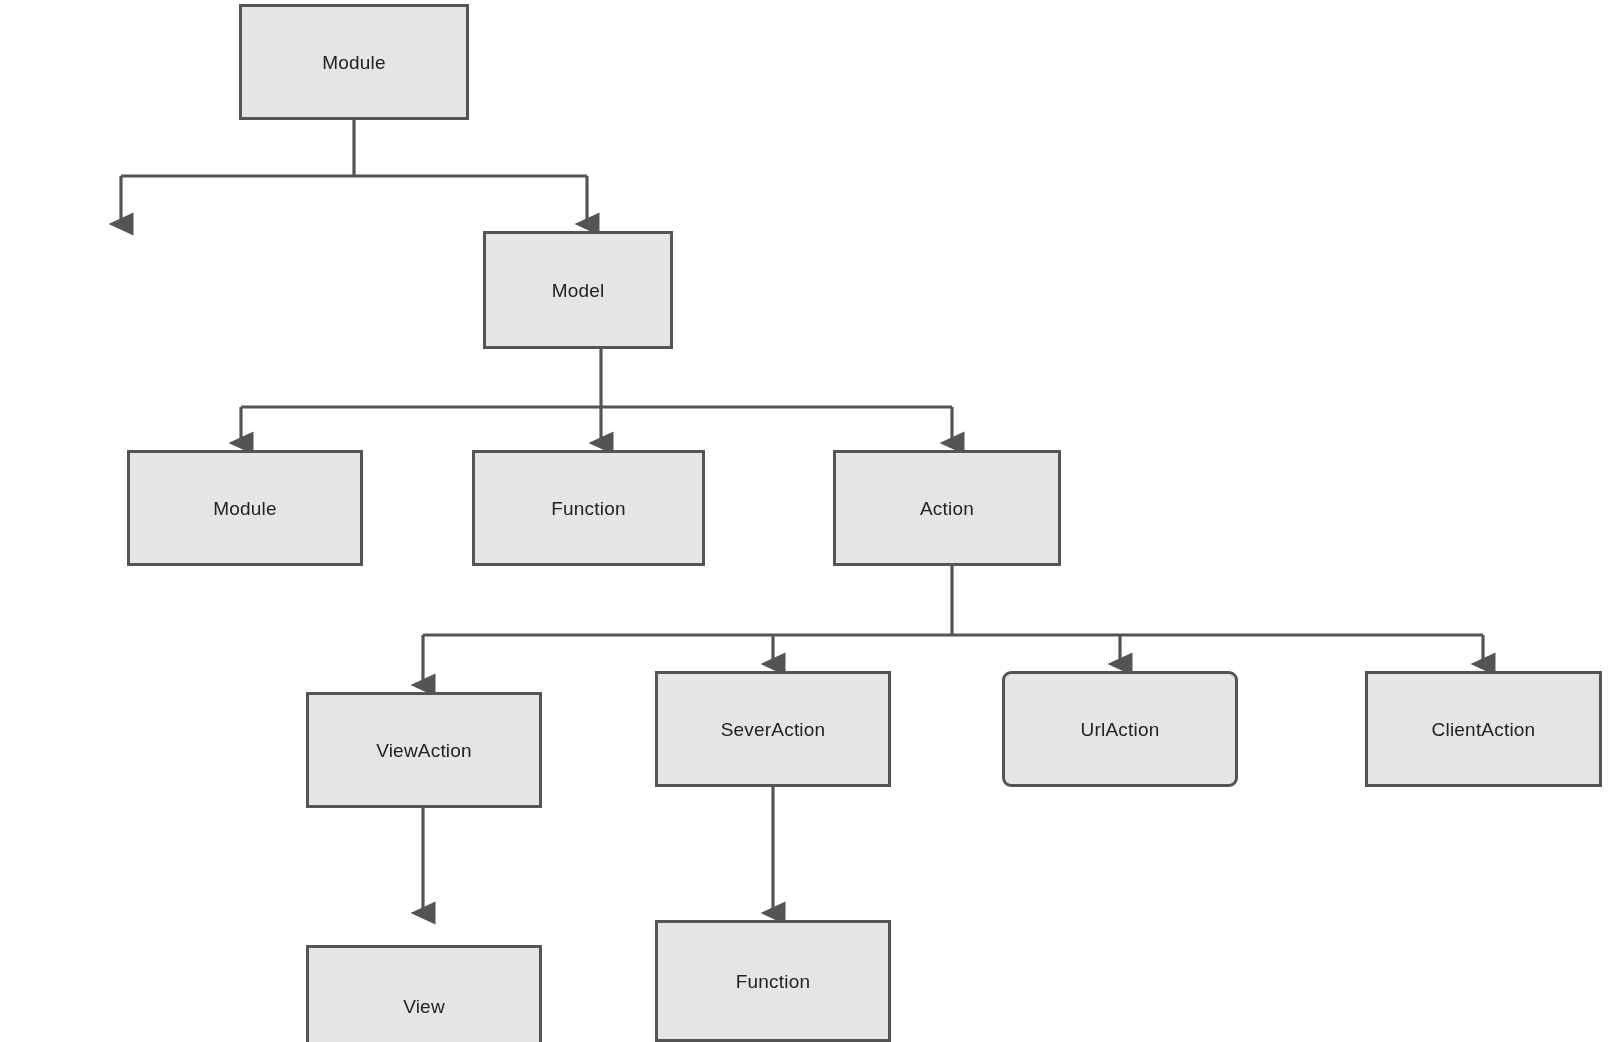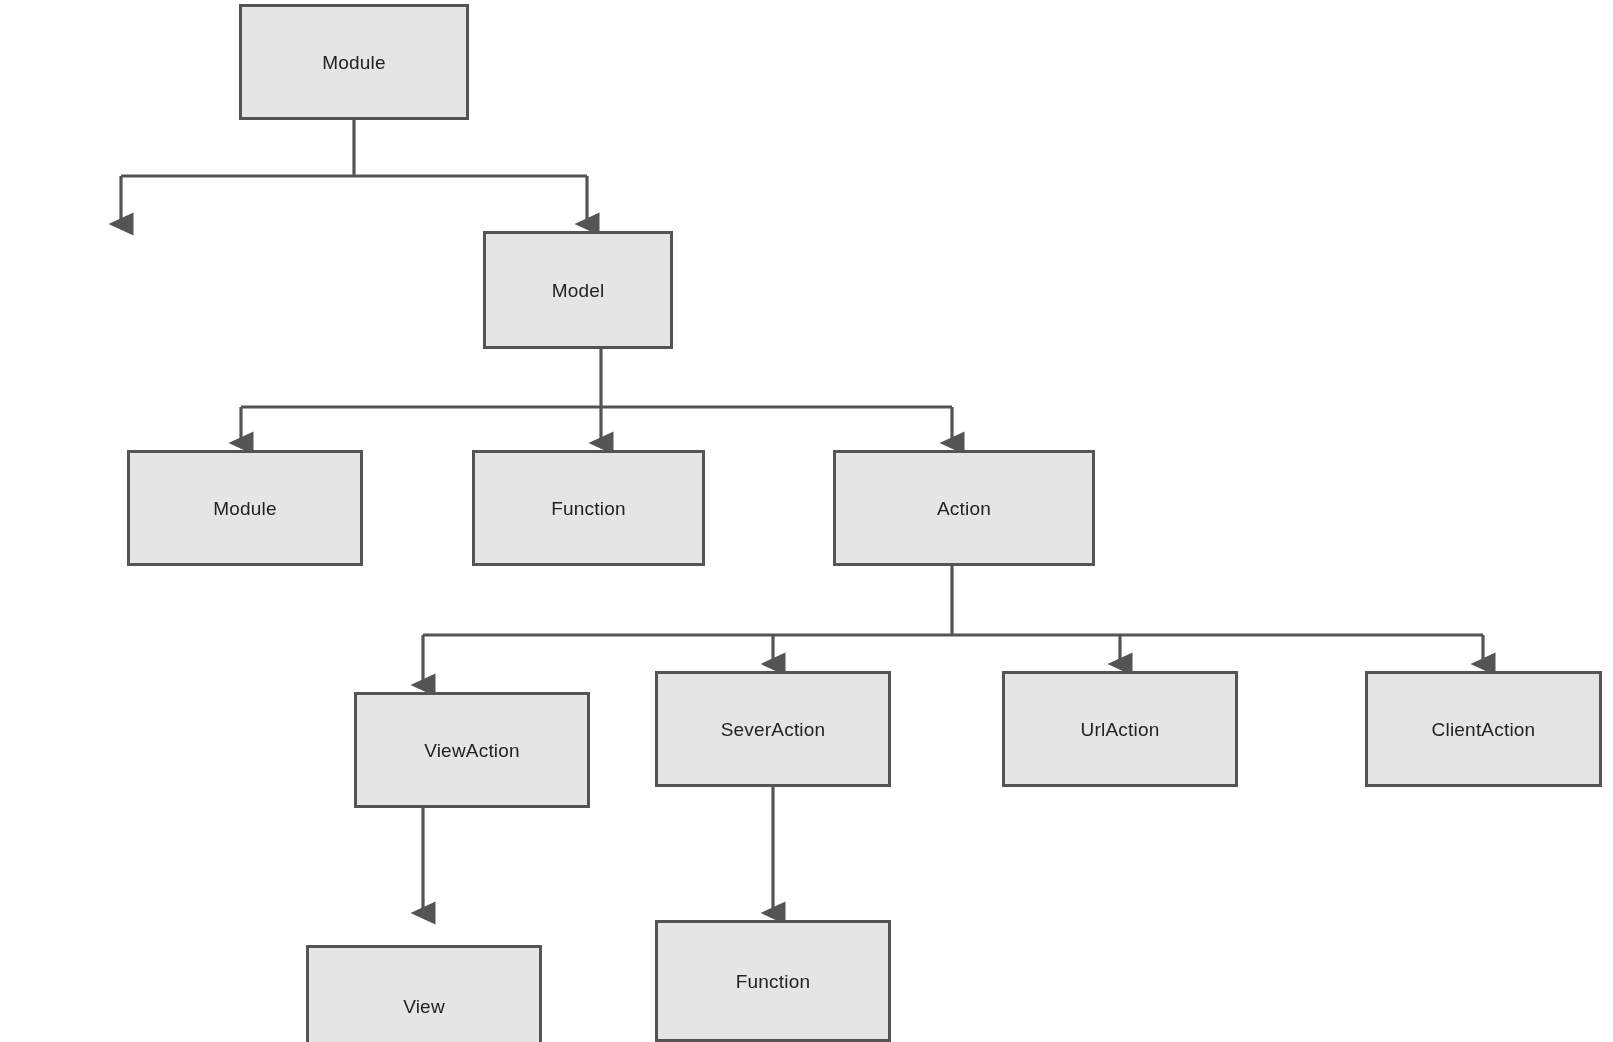--- a/index.html
+++ b/index.html
@@ -107,33 +107,33 @@
   </div>
 
   <div class="node" style="left:127px; top:450px; width:236px; height:116px;">
     <span class="node-label">Module</span>
   </div>
 
   <div class="node" style="left:472px; top:450px; width:233px; height:116px;">
     <span class="node-label">Function</span>
   </div>
 
-  <div class="node" style="left:833px; top:450px; width:262px; height:116px;">
+  <div class="node" style="left:833px; top:450px; width:228px; height:116px;">
     <span class="node-label">Action</span>
   </div>
 
-  <div class="node" style="left:306px; top:692px; width:236px; height:116px;margin-left:48px;">
+  <div class="node" style="left:306px; top:692px; width:236px; height:116px;">
     <span class="node-label">ViewAction</span>
   </div>
 
   <div class="node" style="left:655px; top:671px; width:236px; height:116px;">
     <span class="node-label">SeverAction</span>
   </div>
 
-  <div class="node" style="left:1002px; top:671px; width:236px; height:116px;">
+  <div class="node" style="left:1002px; top:671px; width:236px; height:116px;border-radius:9px;">
     <span class="node-label">UrlAction</span>
   </div>
 
   <div class="node" style="left:1365px; top:671px; width:237px; height:116px;">
     <span class="node-label">ClientAction</span>
   </div>
 
   <div class="node" style="left:306px; top:920px; width:236px; height:122px;margin-top:25px;">
     <span class="node-label">View</span>
   </div>

